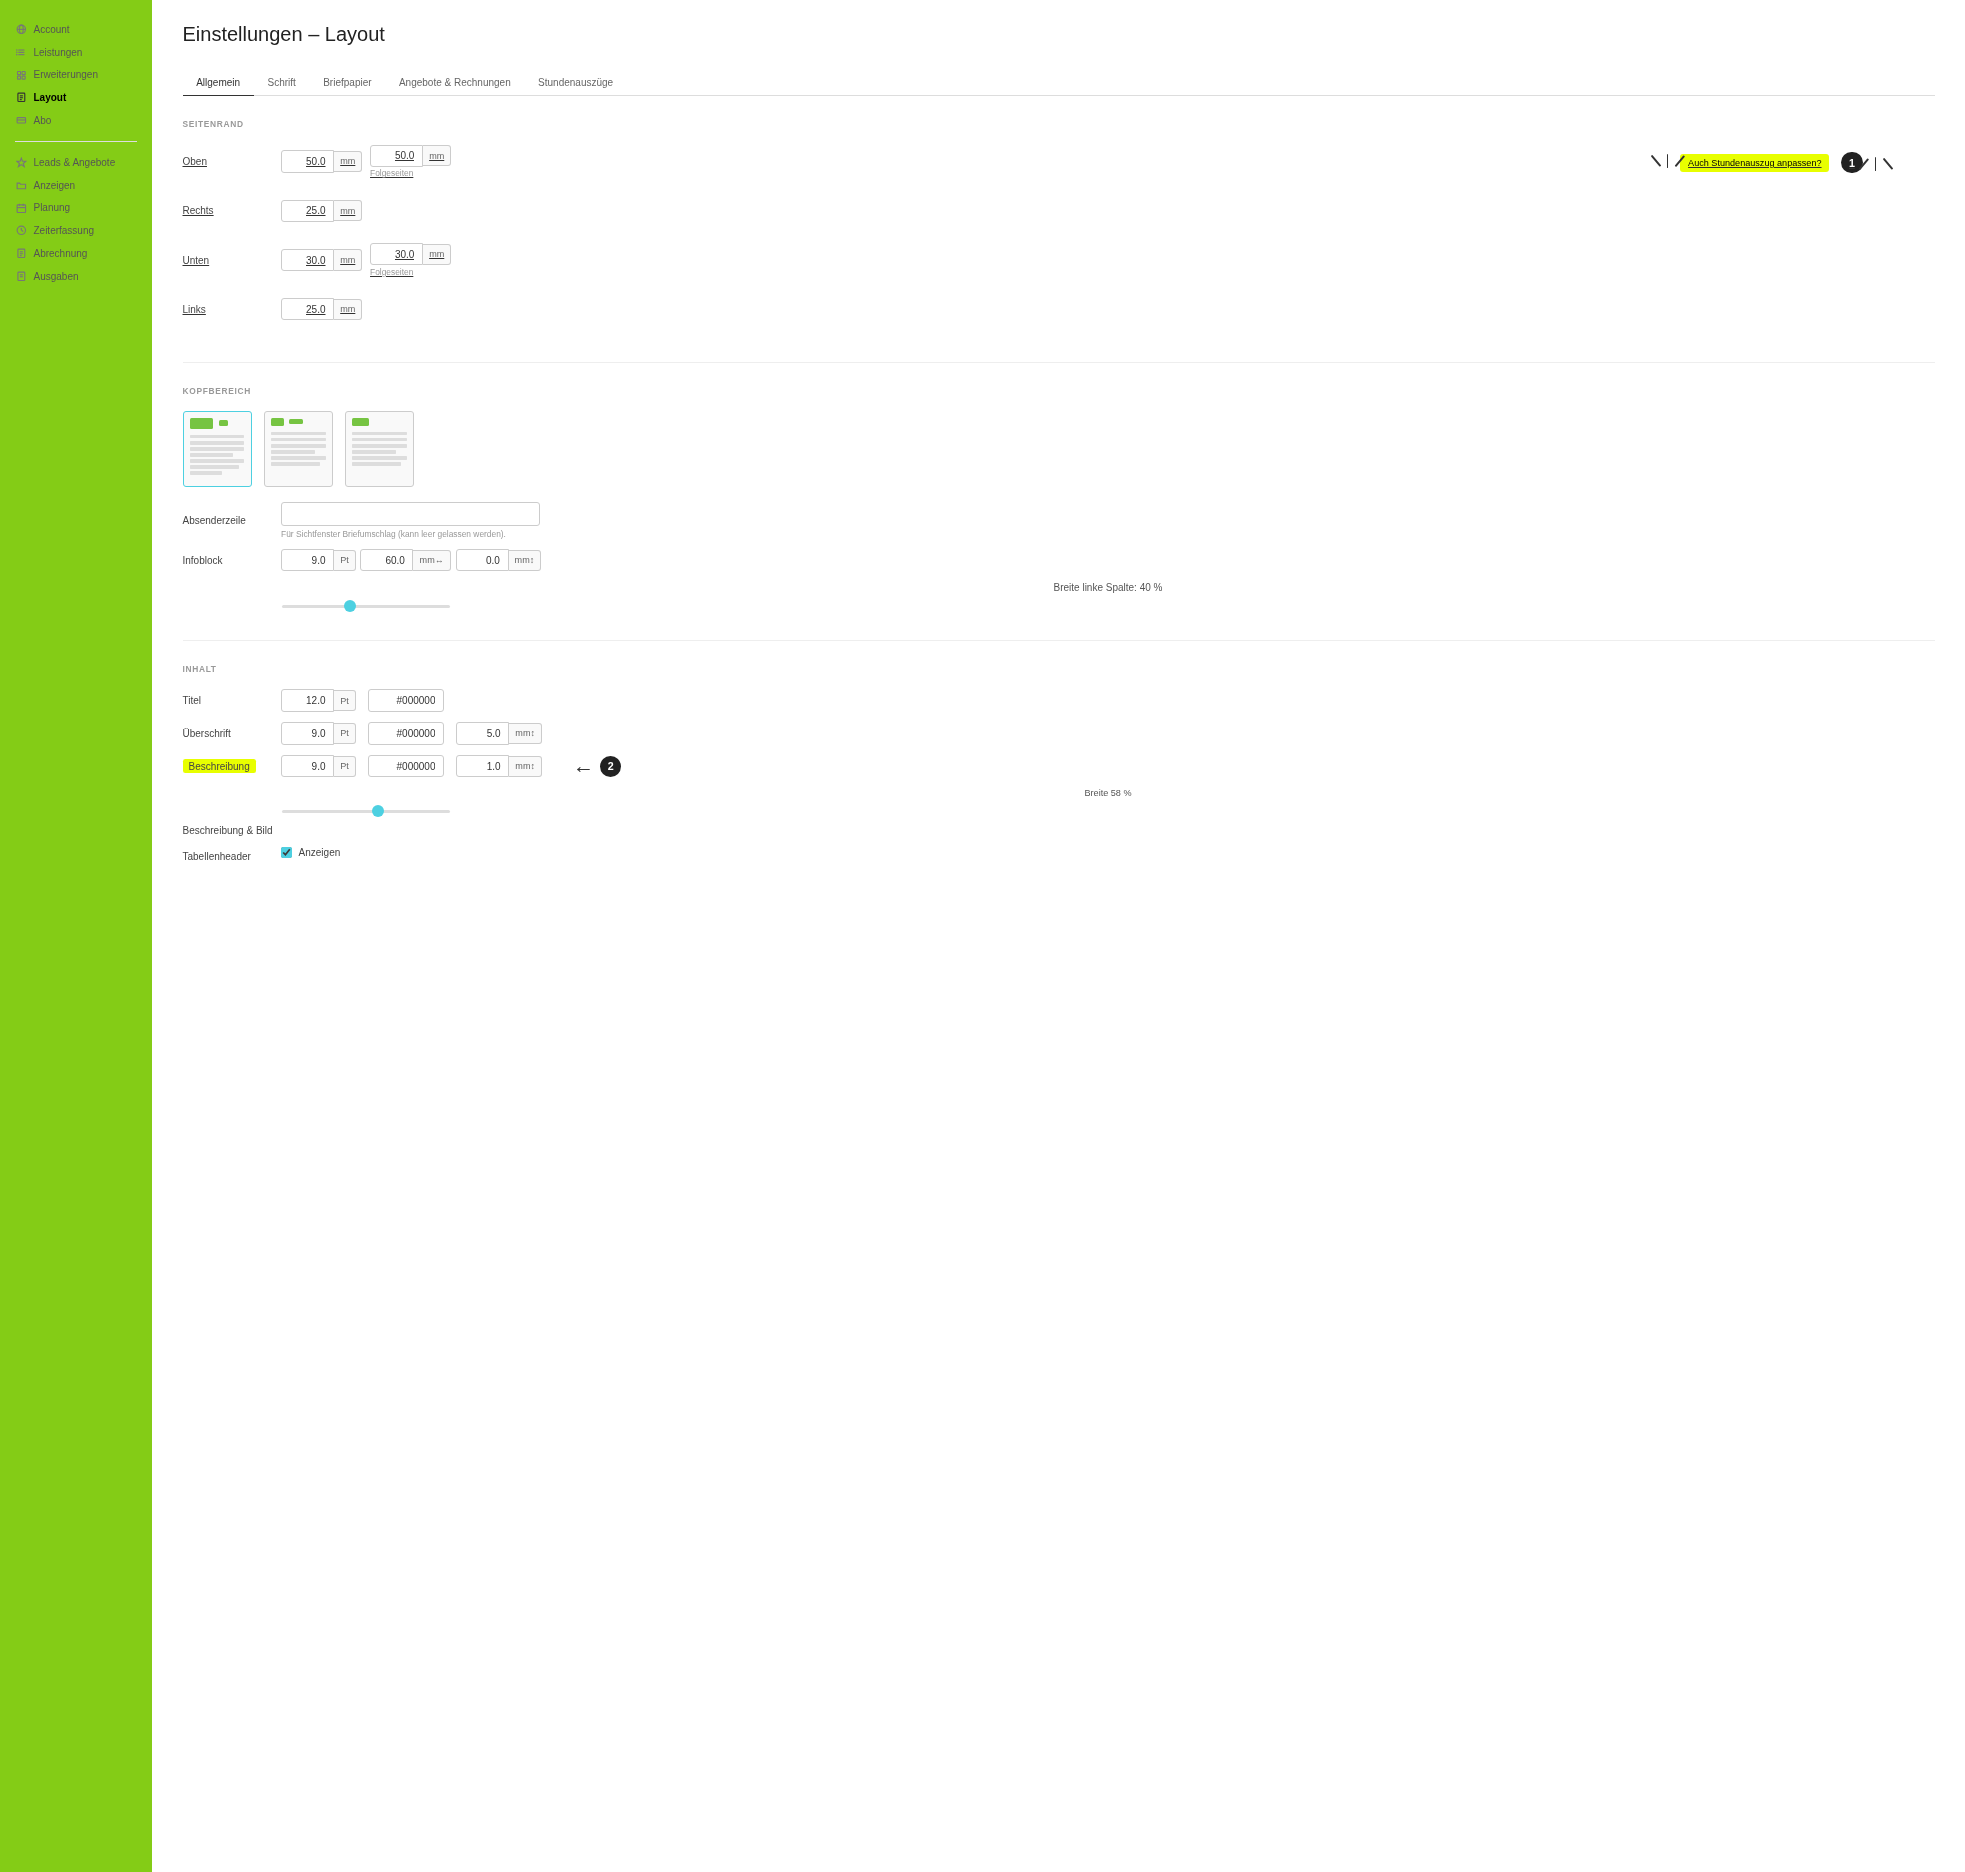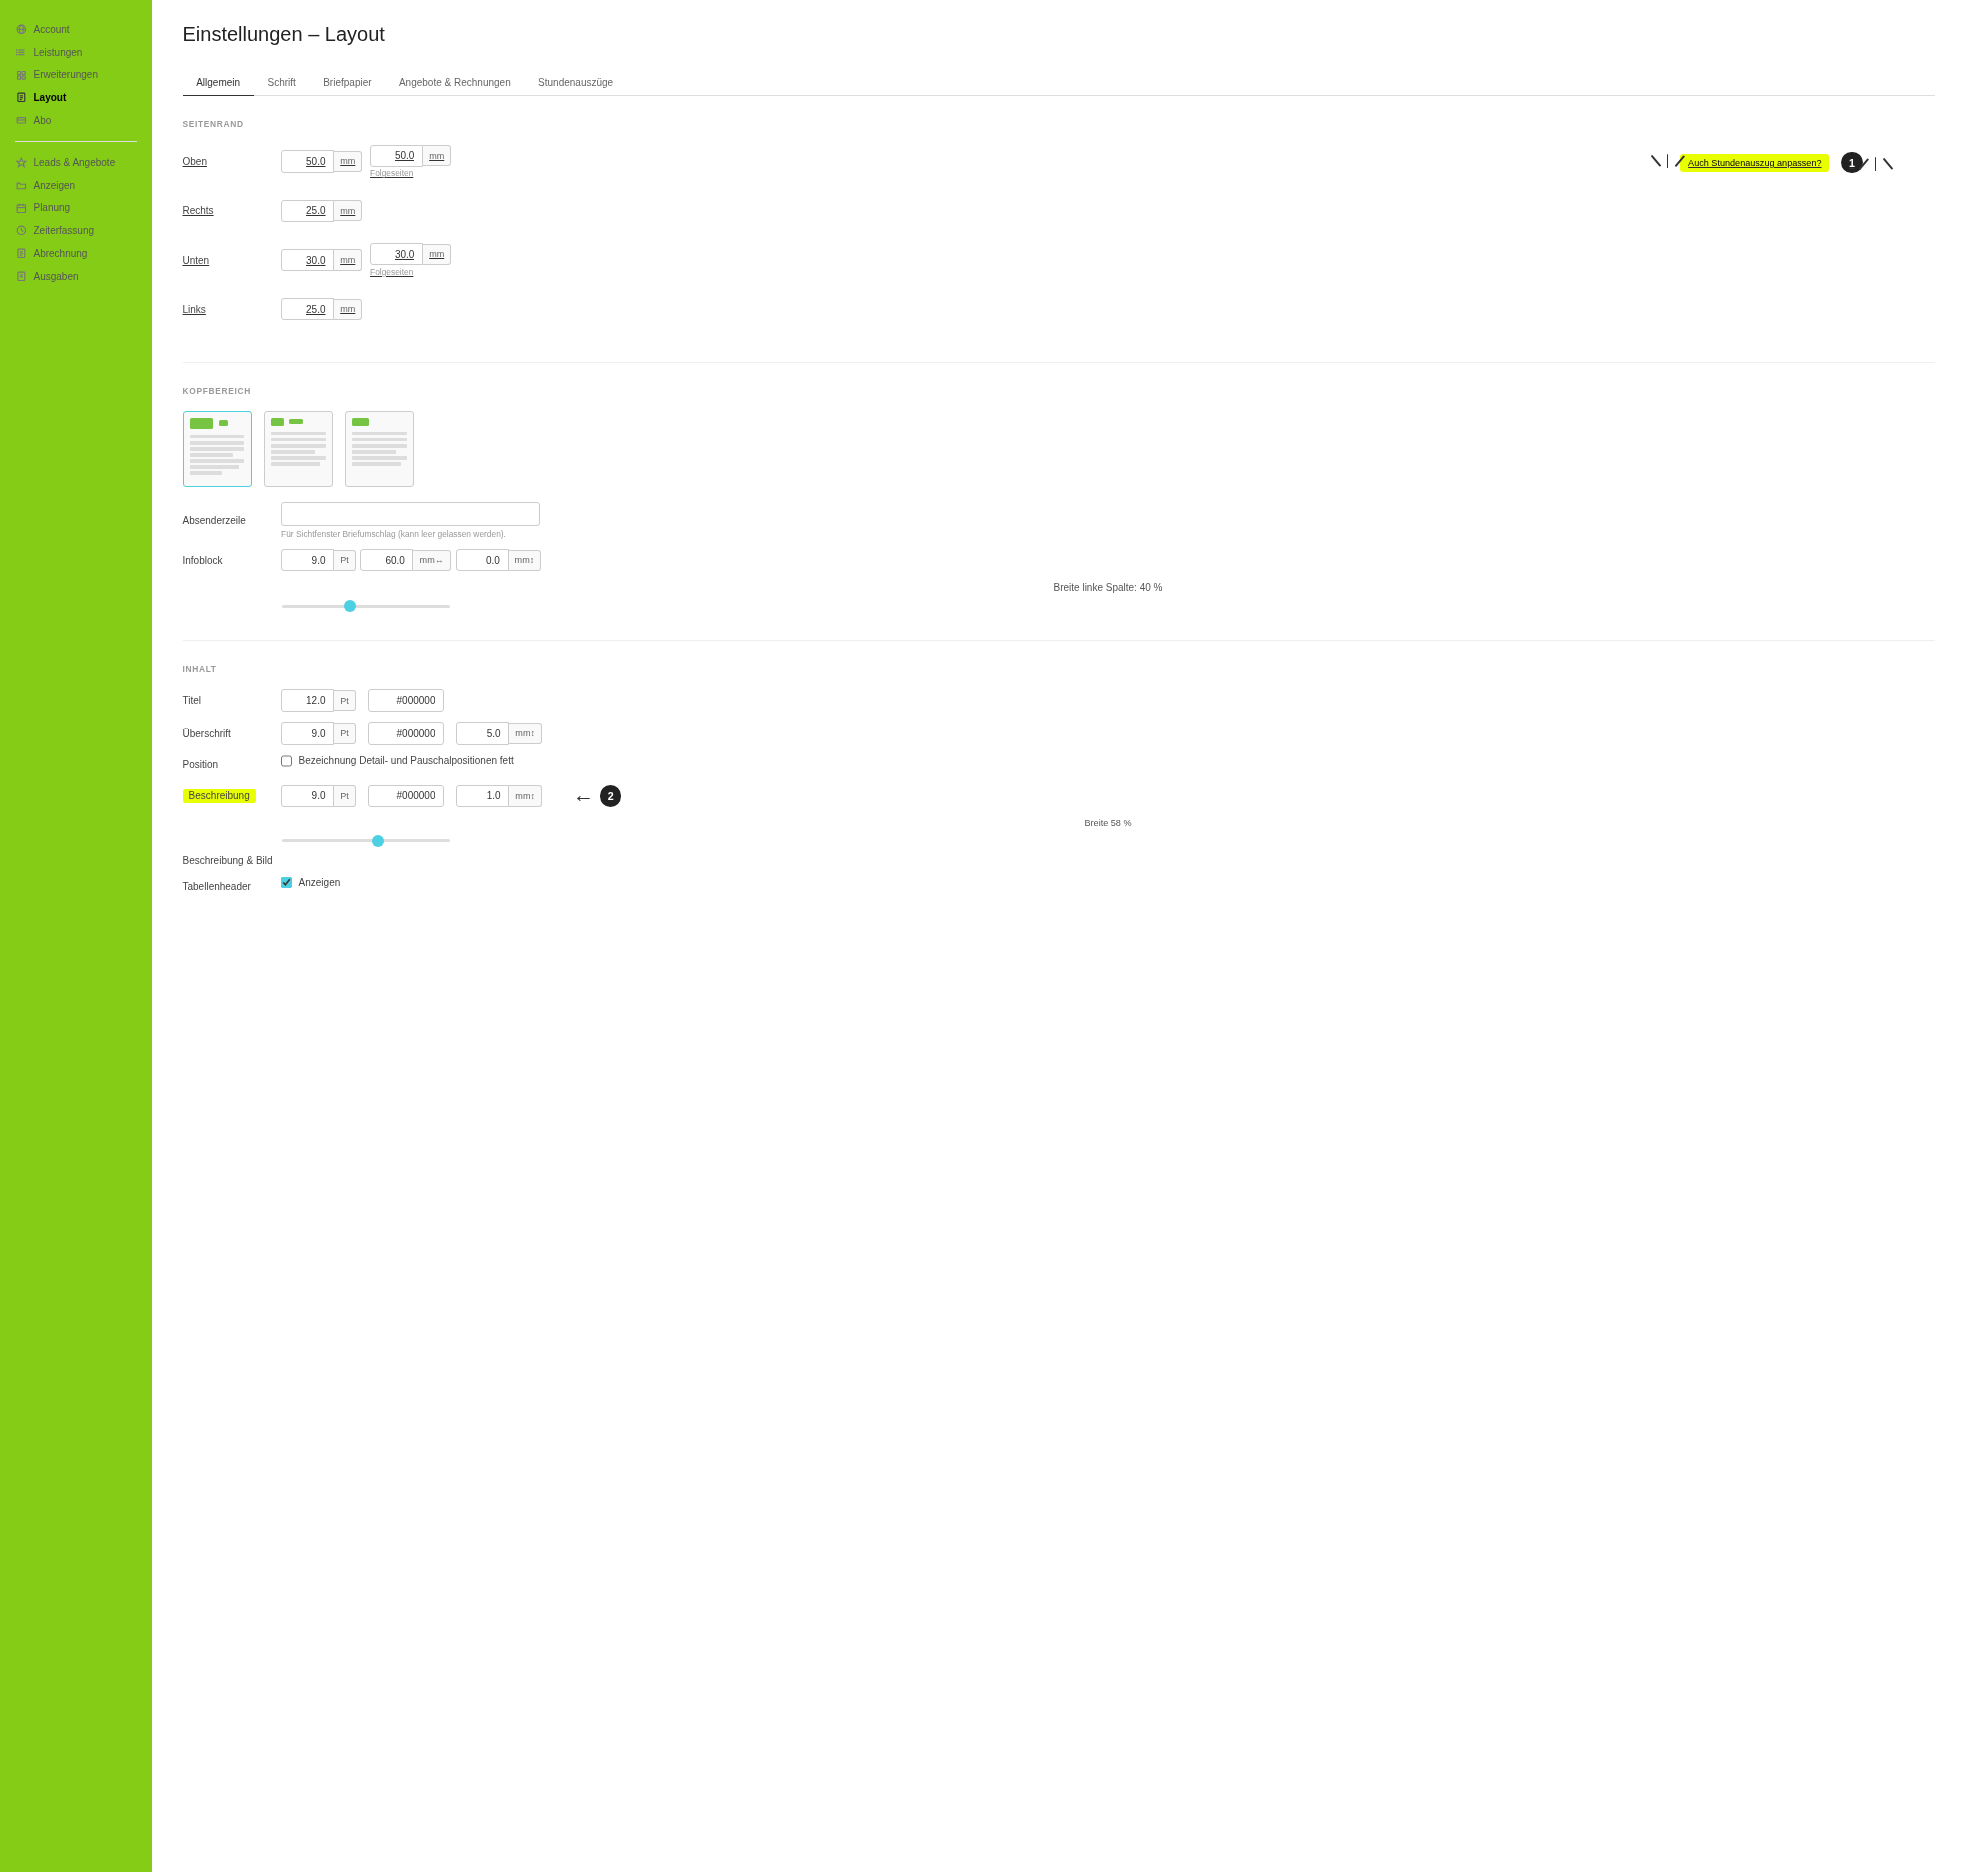--- a/index.html
+++ b/index.html
@@ -385,27 +385,20 @@
           <input type="text" class="input-number input-number-left" value="9.0" style="">
           <span class="input-unit">Pt</span>
         </div>
         <input type="text" class="input-number input-number-only" value="#000000" style="width: 76px; margin-left: 4.6px;">
         <div class="input-group" style="margin-left:4.6px;">
           <input type="text" class="input-number input-number-left" value="5.0" style="">
           <span class="input-unit">mm↕</span>
         </div>
       </div>
 
-      <div class="form-row">
-        <span class="form-label">Position</span>
-        <div class="checkbox-row">
-          <input type="checkbox" style="">
-          <label class="checkbox-label">Bezeichnung Detail- und Pauschalpositionen fett</label>
-        </div>
-      </div>
 
       <div class="form-row" style="align-items:center;">
         <span class="form-label" style="display:flex; align-items:center;">
           <span class="highlight-yellow">Beschreibung</span>
         </span>
         <div class="input-group">
           <input type="text" class="input-number input-number-left" value="9.0" style="">
           <span class="input-unit">Pt</span>
         </div>
         <input type="text" class="input-number input-number-only" value="#000000" style="width: 76px; margin-left: 4.6px;">

